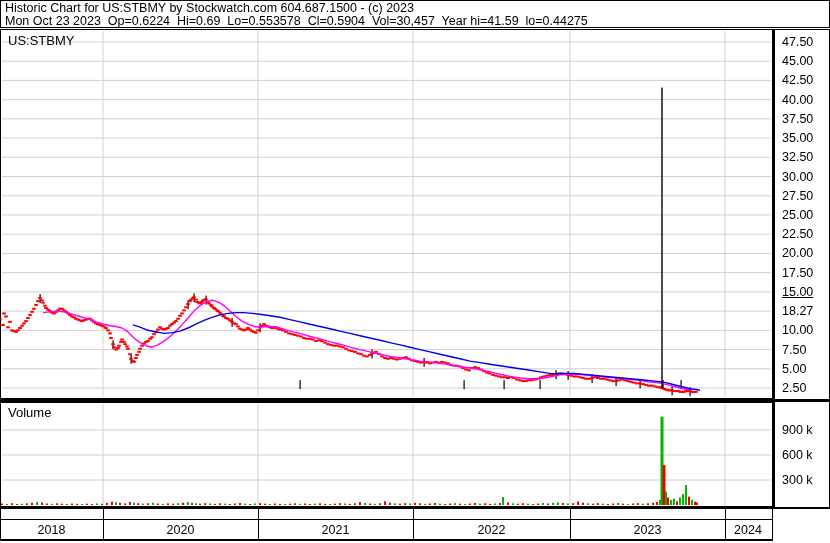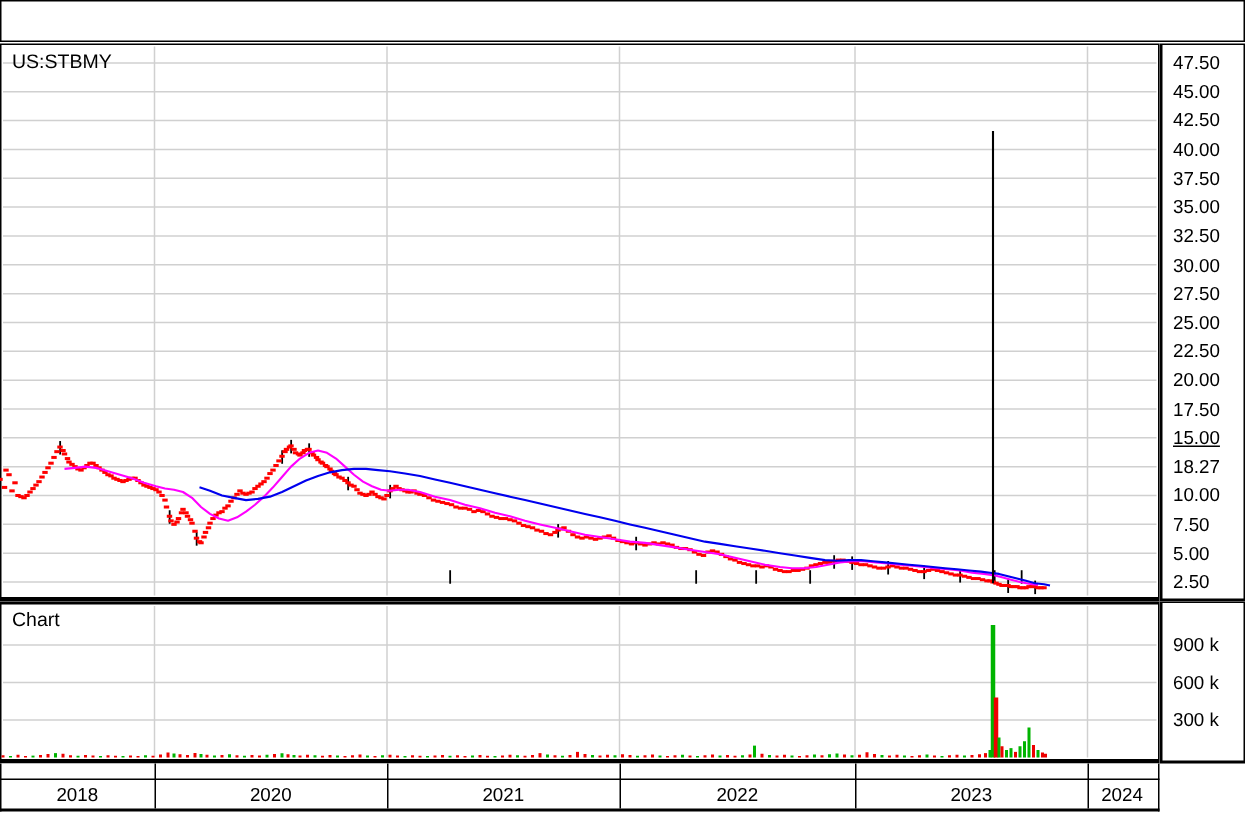--- a/index.html
+++ b/index.html
@@ -20,31 +20,33 @@
   #symbol-label{left:8px;top:33px;}
   #volume-label{left:8px;top:405px;}
   #chart-canvas{left:0;top:0;z-index:5;pointer-events:none;}
 </style>
 </head>
 <body>
 
 <div id="page">
 
   <div class="abs" id="title-bar">
+    <div class="title-line" id="title-line1">Historic Chart for US:STBMY by Stockwatch.com 604.687.1500 - (c) 2023</div>
+    <div class="title-line" id="title-line2">Mon Oct 23 2023  Op=0.6224  Hi=0.69  Lo=0.553578  Cl=0.5904  Vol=30,457  Year hi=41.59  lo=0.44275</div>
   </div>
 
   <div class="abs" id="main-panel"></div>
   <div class="abs" id="price-axis"></div>
   <div class="abs" id="vol-panel"></div>
   <div class="abs" id="vol-axis"></div>
   <div class="abs" id="xaxis-strip"></div>
   <div class="abs" id="year-row"></div>
 
   <div class="panel-label" id="symbol-label">US:STBMY</div>
-  <div class="panel-label" id="volume-label">Chart</div>
+  <div class="panel-label" id="volume-label">Volume</div>
 
   <svg class="abs" id="chart-canvas" width="830" height="543" viewBox="0 0 830 543" xmlns="http://www.w3.org/2000/svg">
       <line x1="2" y1="41.94999999999999" x2="771" y2="41.94999999999999" stroke="#D0D0D0" stroke-width="1"></line>
       <line x1="2" y1="61.17500000000001" x2="771" y2="61.17500000000001" stroke="#D0D0D0" stroke-width="1"></line>
       <line x1="2" y1="80.39999999999998" x2="771" y2="80.39999999999998" stroke="#D0D0D0" stroke-width="1"></line>
       <line x1="2" y1="99.625" x2="771" y2="99.625" stroke="#D0D0D0" stroke-width="1"></line>
       <line x1="2" y1="118.84999999999997" x2="771" y2="118.84999999999997" stroke="#D0D0D0" stroke-width="1"></line>
       <line x1="2" y1="138.075" x2="771" y2="138.075" stroke="#D0D0D0" stroke-width="1"></line>
       <line x1="2" y1="157.29999999999998" x2="771" y2="157.29999999999998" stroke="#D0D0D0" stroke-width="1"></line>
       <line x1="2" y1="176.52499999999998" x2="771" y2="176.52499999999998" stroke="#D0D0D0" stroke-width="1"></line>

